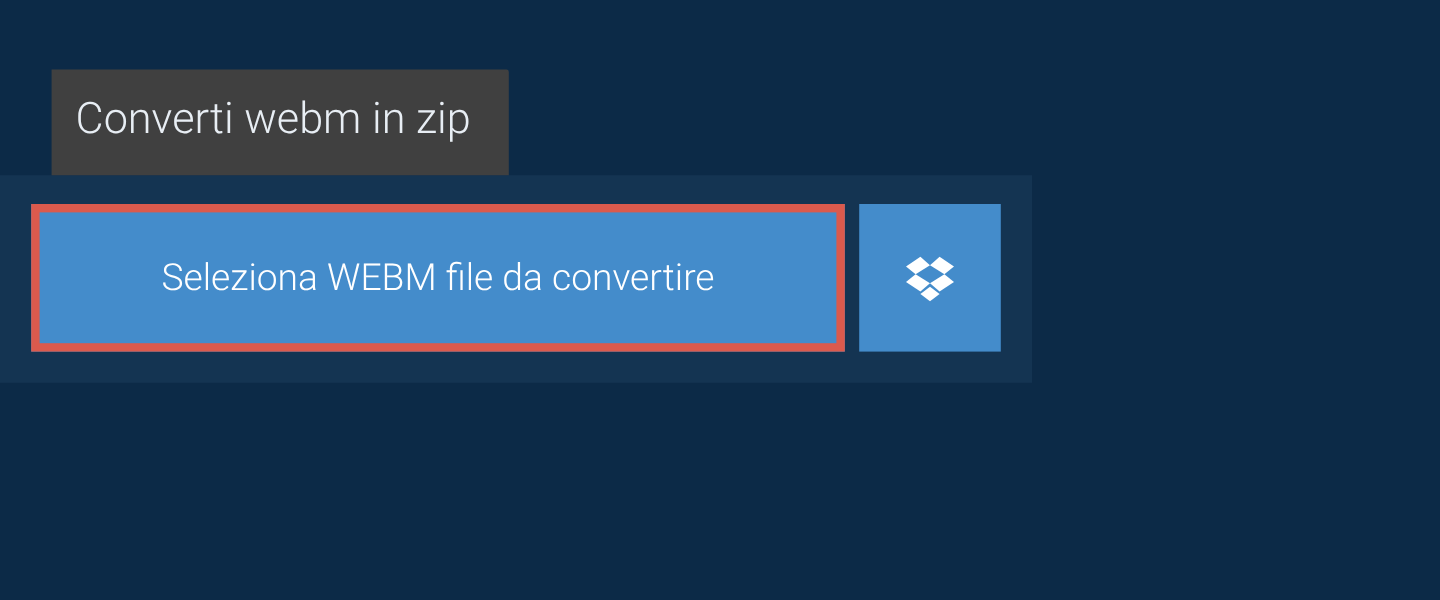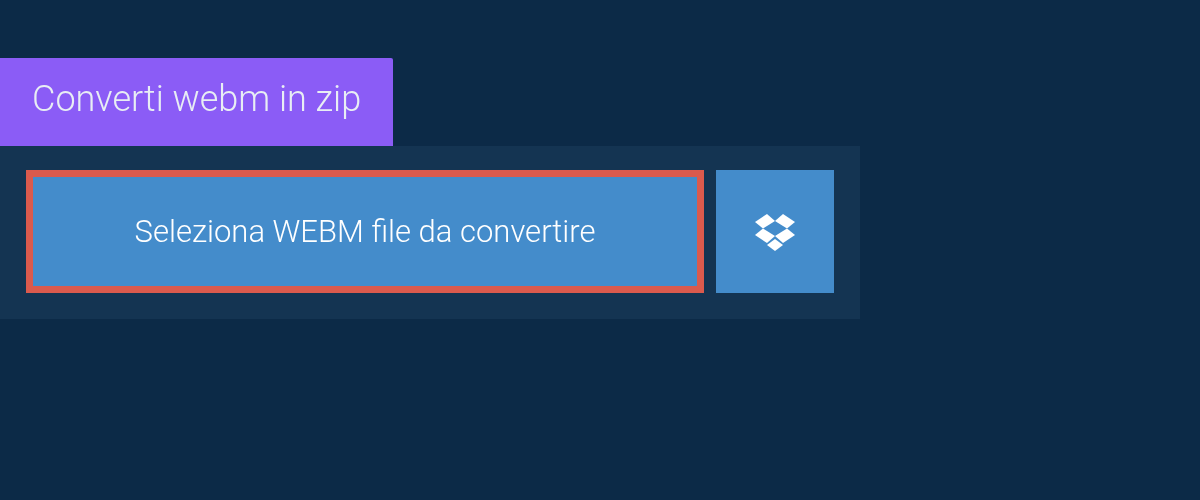--- a/index.html
+++ b/index.html
@@ -12,26 +12,27 @@
       height: 500px;
       background: #0c2a47;
       font-family: -apple-system, BlinkMacSystemFont, "Segoe UI", Roboto, Helvetica, Arial, sans-serif;
       overflow: hidden;
     }
     .tab-container {
       padding-top: 58px;
     }
     .tab {
       display: inline-block;
-      background: #8b5cf6;
+      background: #404040;
       color: #e8eef4;
       font-size: 36px;
       font-weight: 300;
-      padding: 20px 32px 26px 32px;
+      padding: 20px 32px 26px 20px;
       border-top-right-radius: 2px;
+      margin-left: 43px;
     }
     .panel {
       background: #143452;
       width: 860px;
       padding: 24px 26px 26px 26px;
     }
     .button-row {
       display: flex;
       gap: 12px;
     }

